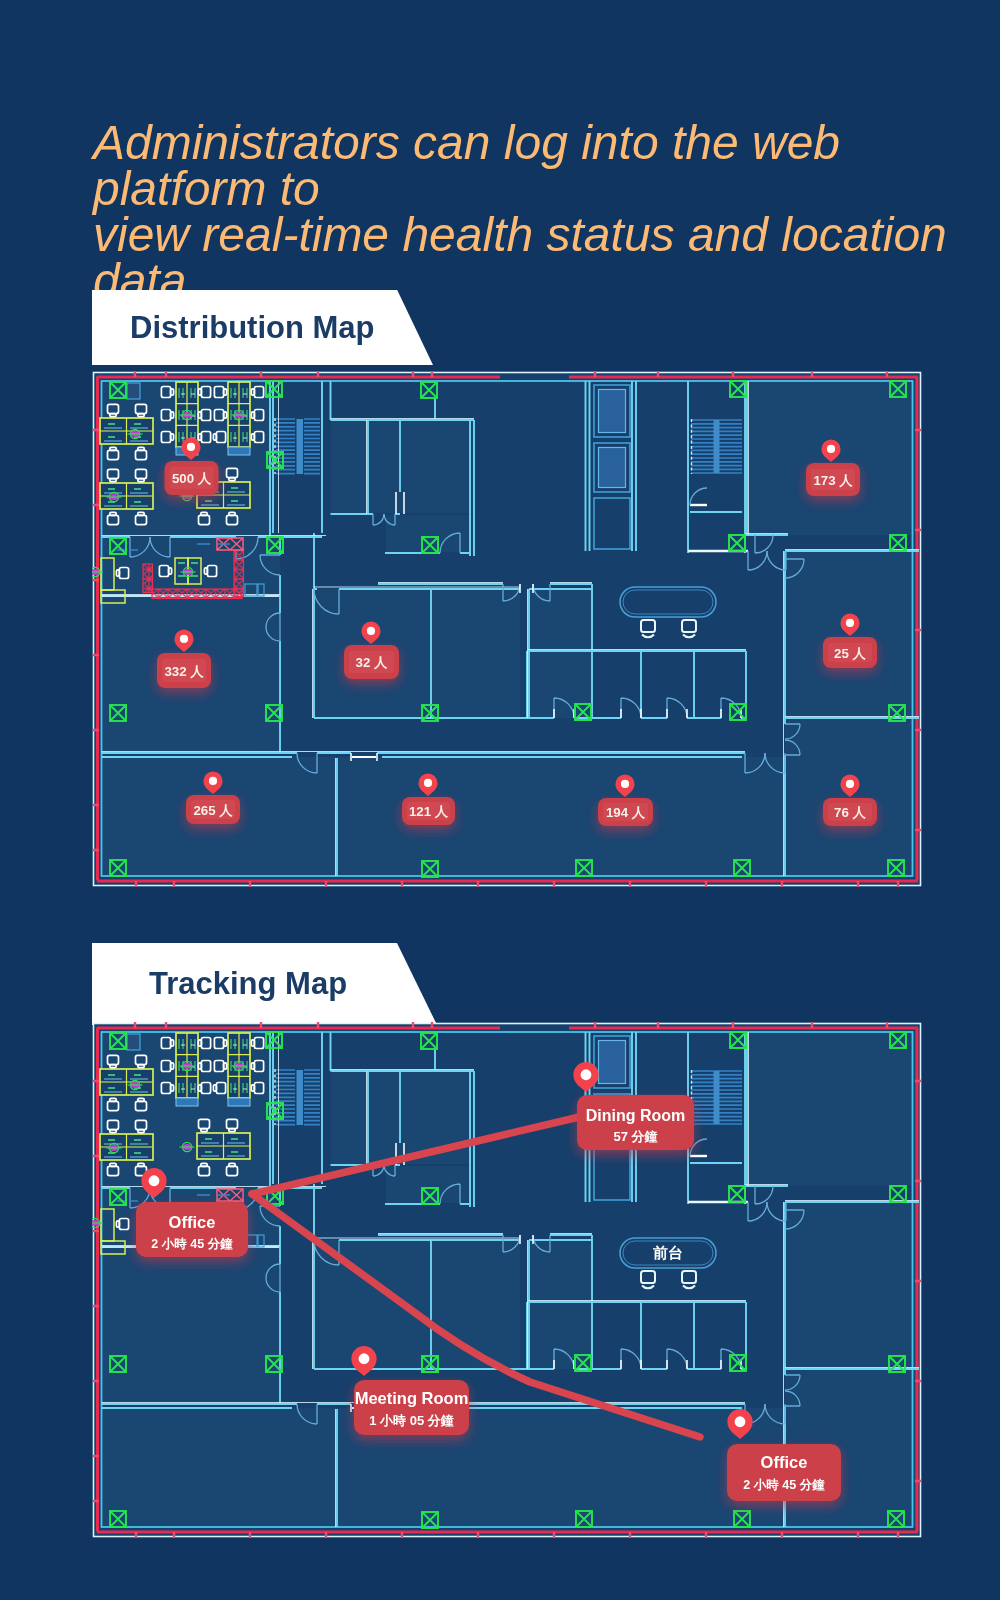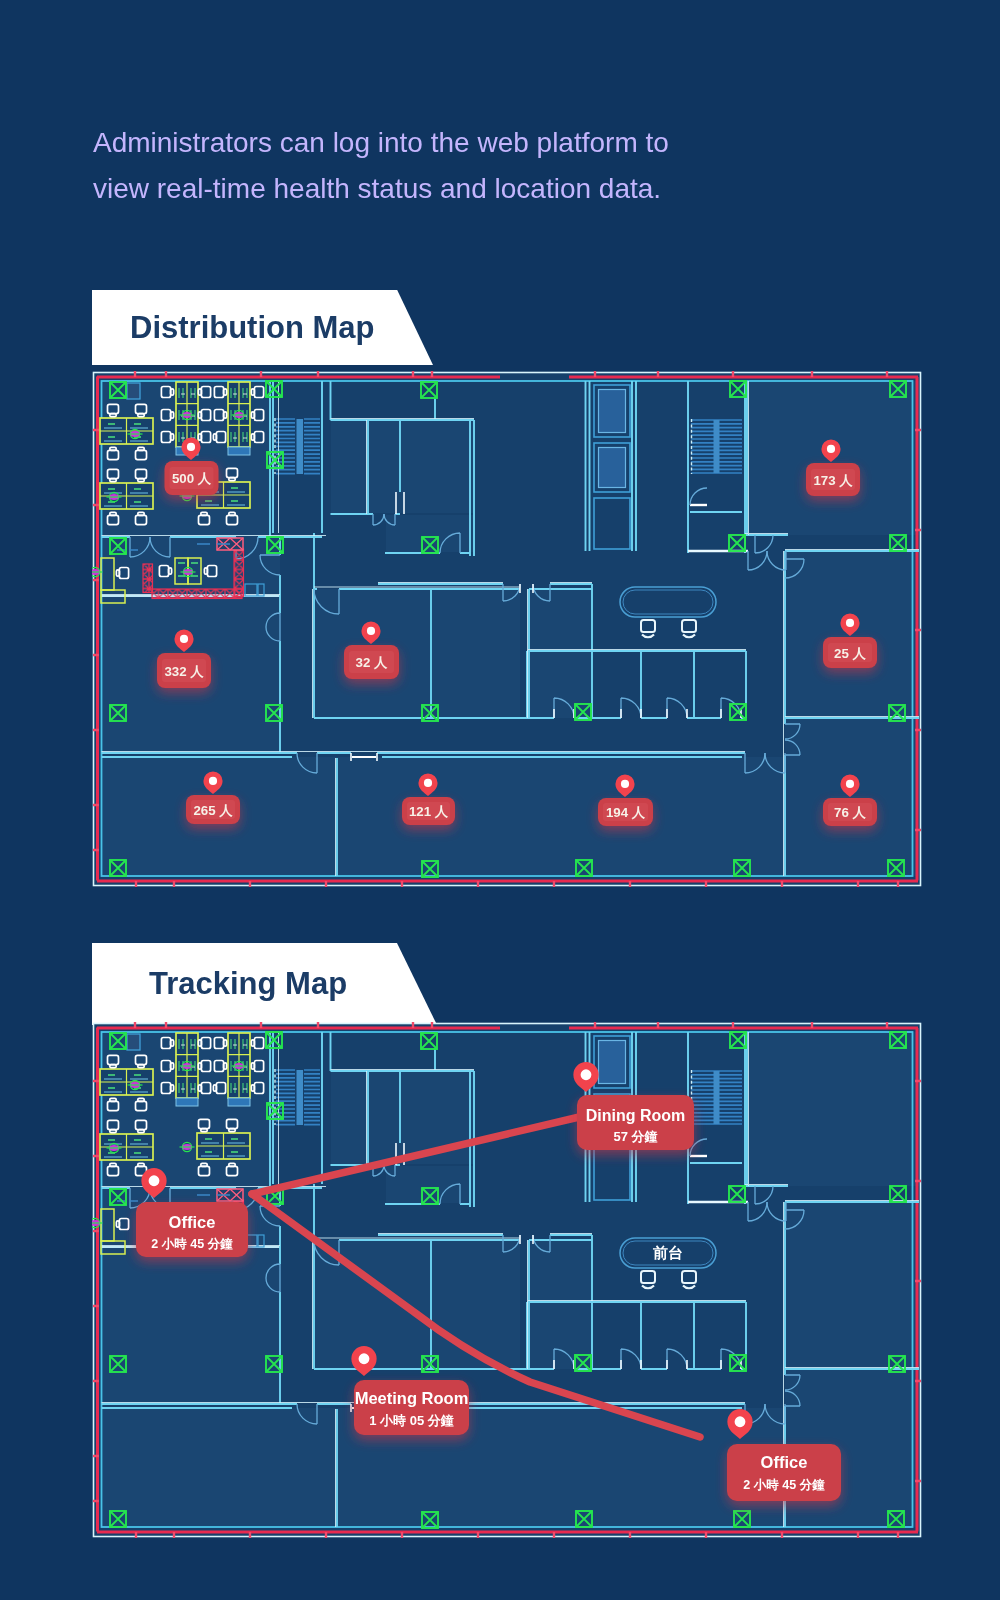--- a/index.html
+++ b/index.html
@@ -1,18 +1,18 @@
 <!DOCTYPE html>
 <html><head>
 <meta charset="utf-8">
 <style>
 html,body{margin:0;padding:0;}
 body{width:1000px;height:1600px;background:#0f3560;position:relative;overflow:hidden;
   font-family:"Liberation Sans",sans-serif;}
-.head{position:absolute;left:93px;top:120px;color:#c4b5fd;font-size:28px;line-height:46px;font-weight:400;}
+.head{position:absolute;left:93px;top:120px;color:#fdba74;font-size:48px;line-height:46px;font-weight:400;font-style:italic;}
 .banner{position:absolute;background:#ffffff;color:#1b3c66;font-weight:bold;font-size:31px;display:flex;align-items:center;}
 #b1{left:92px;top:290px;width:341px;height:75px;clip-path:polygon(0 0,89.5% 0,100% 100%,0 100%);padding-left:0;}
 #b1 span{margin-left:38px;}
 #b2{left:92px;top:943px;width:345px;height:82px;clip-path:polygon(0 0,88.4% 0,100% 100%,0 100%);}
 #b2 span{margin-left:57px;}
 .map{position:absolute;left:92px;width:830px;height:517px;}
 #m1{top:370px;}
 #m2{top:1021px;}
 </style>
 </head>

